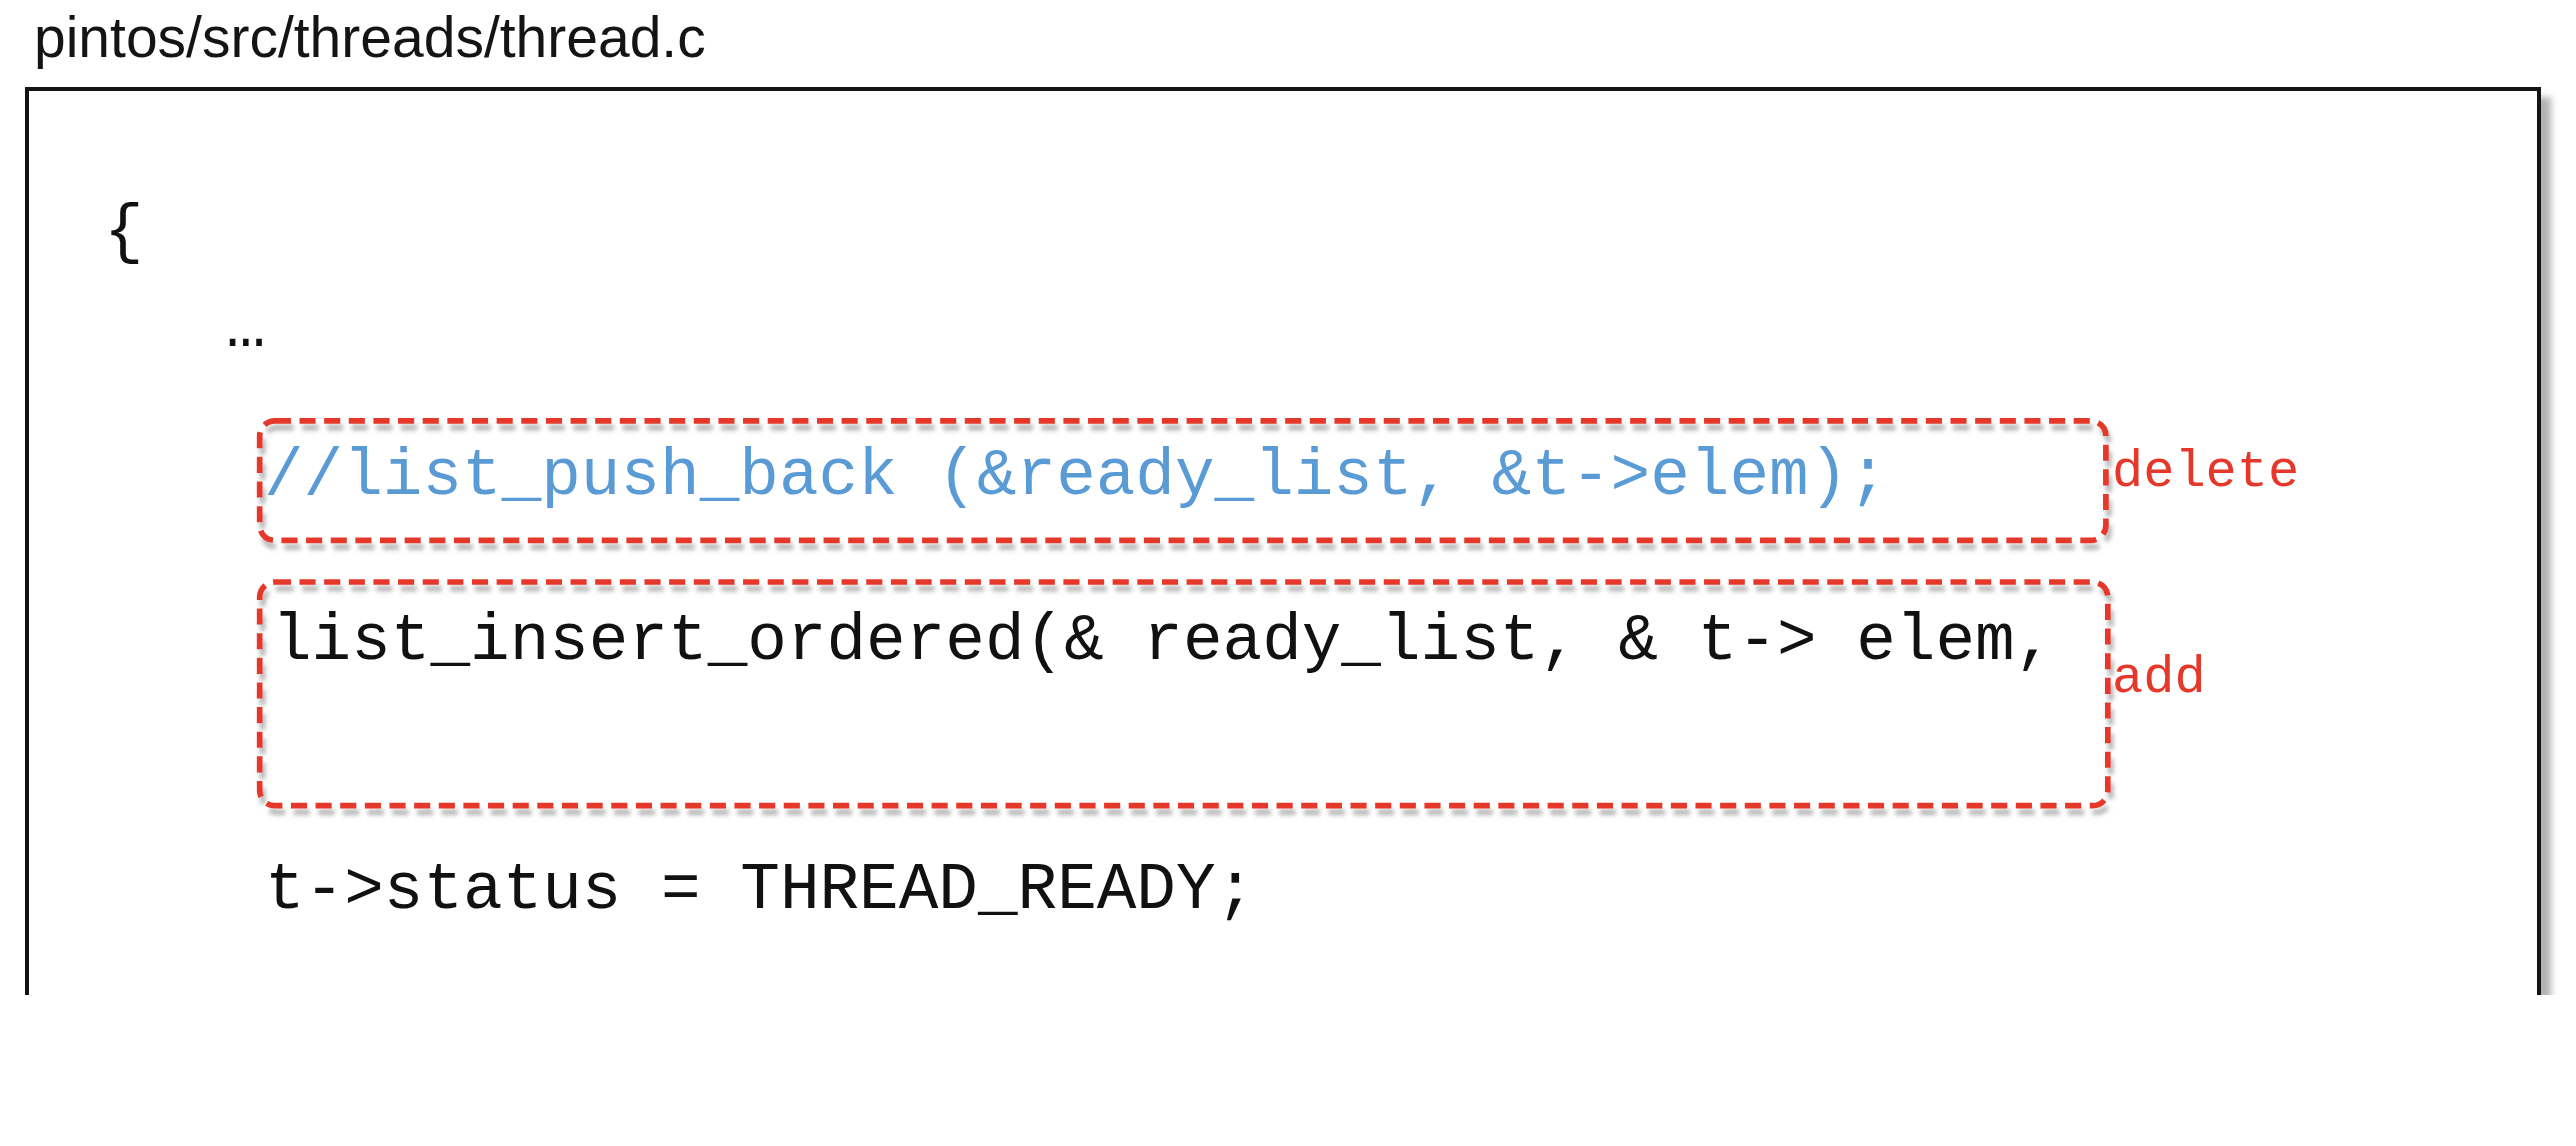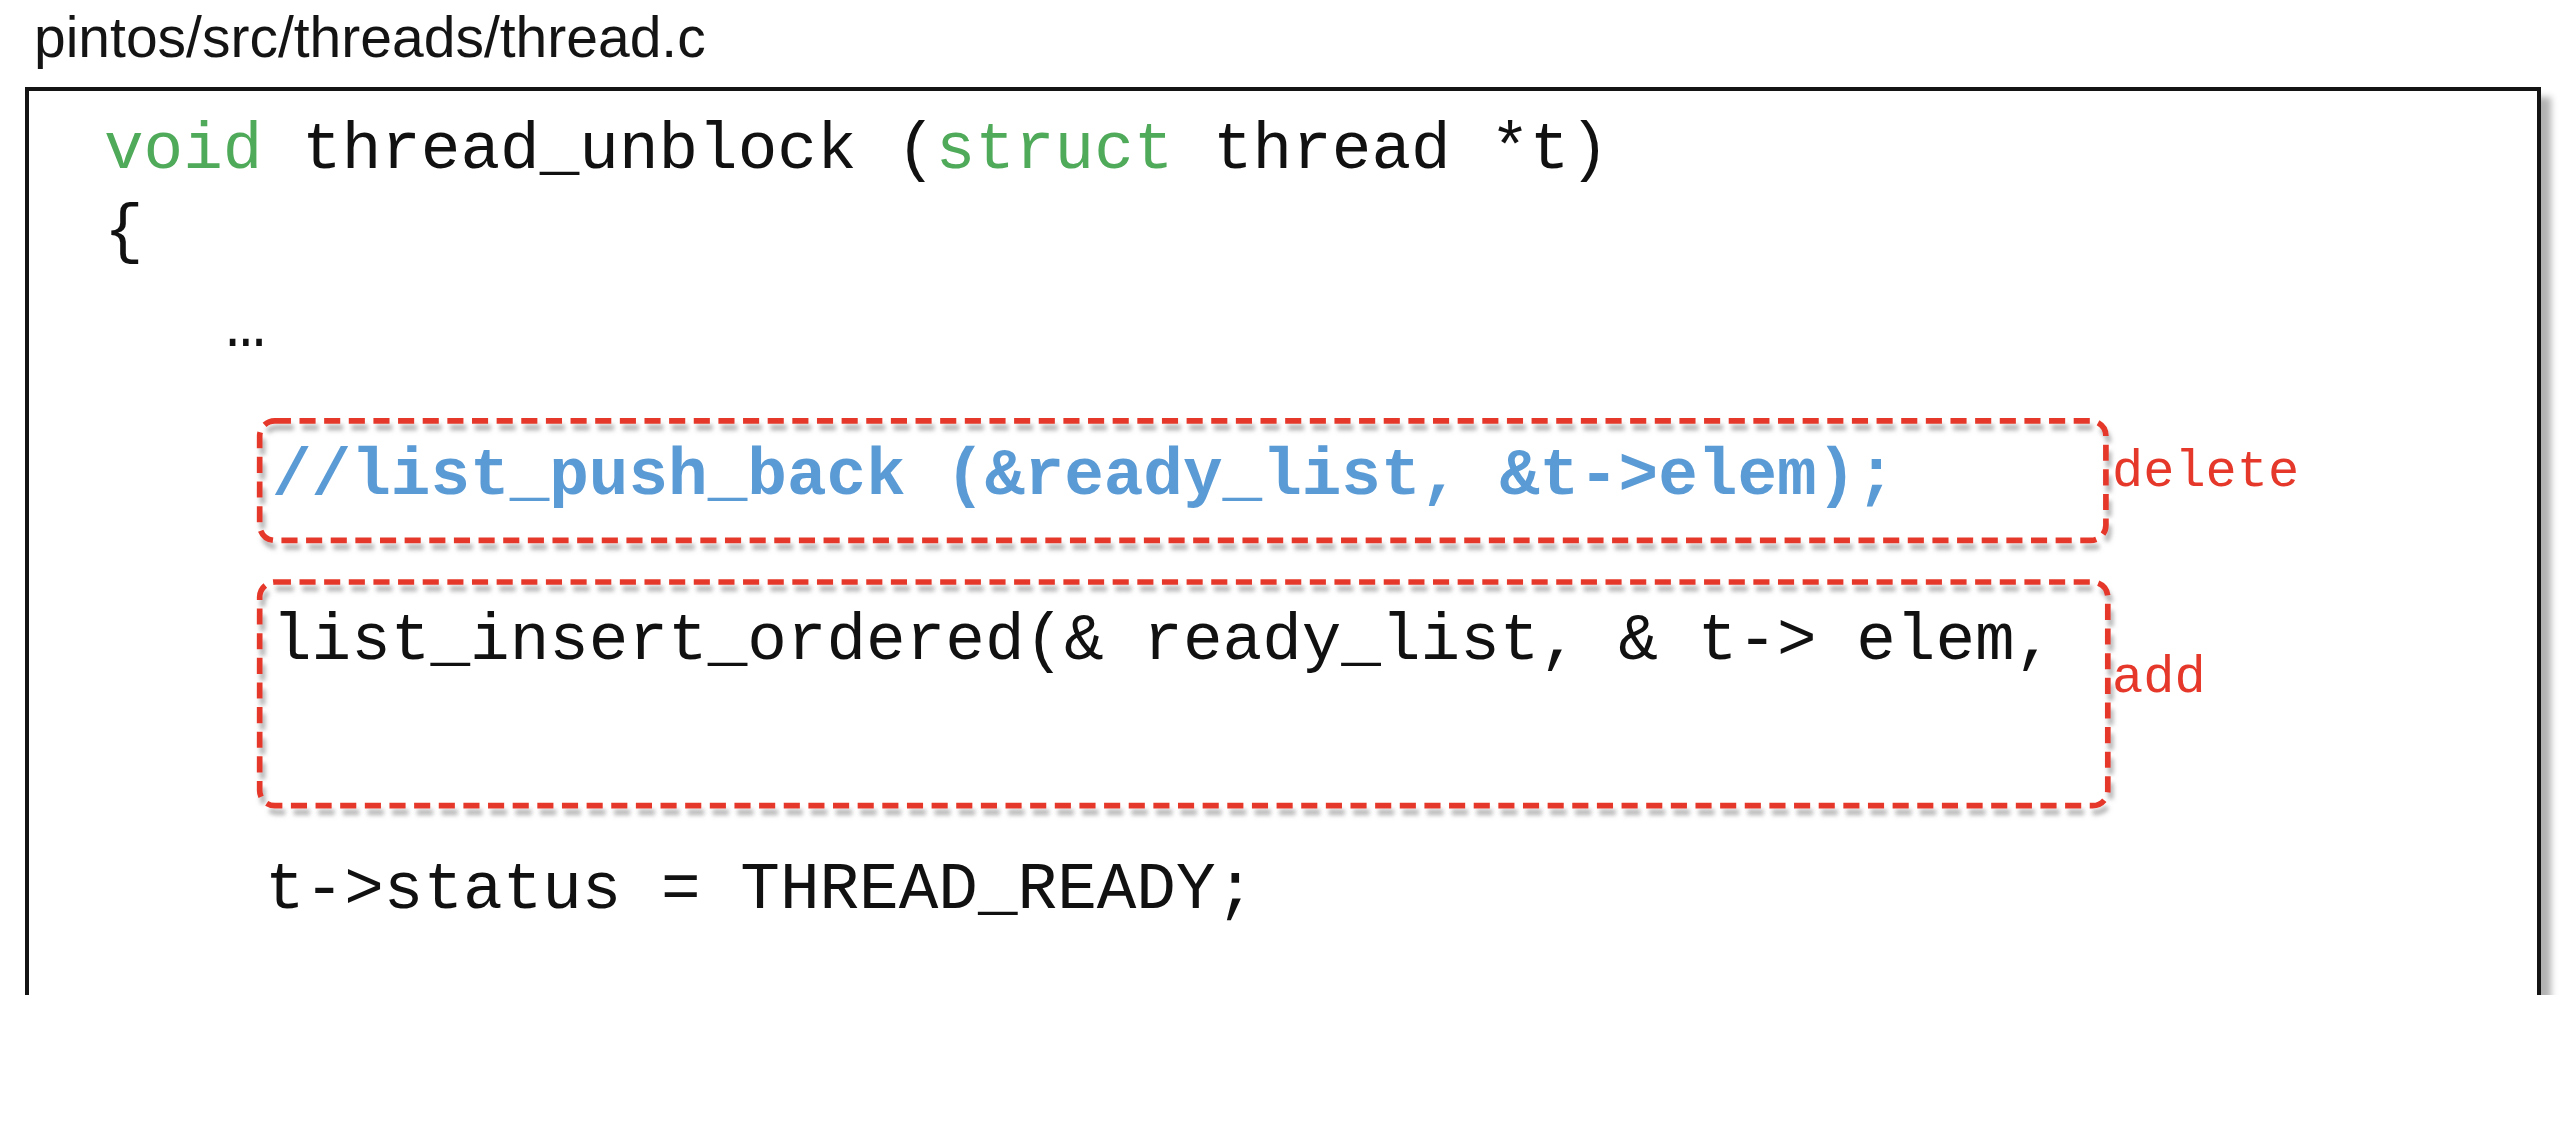--- a/index.html
+++ b/index.html
@@ -79,27 +79,26 @@
   <svg class="overlay" viewBox="0 0 2718 1210" xmlns="http://www.w3.org/2000/svg">
     <defs>
       <filter id="dash-shadow" x="-20%" y="-20%" width="140%" height="140%">
         <feDropShadow dx="3" dy="7" stdDeviation="2.5" flood-color="#7a7a7a" flood-opacity="0.55"></feDropShadow>
       </filter>
     </defs>
     <rect class="dashed-rect" x="274" y="444" width="1948" height="126" rx="16" stroke-dasharray="17 9" filter="url(#dash-shadow)"></rect>
     <rect class="dashed-rect" x="274" y="614" width="1950" height="236" rx="16" stroke-dasharray="17 9" filter="url(#dash-shadow)"></rect>
   </svg>
 
-  <div class="code-line" style="left:104px; top:118px;"><span class="kw">void</span><span> thread_unblock (</span><span class="kw">struct</span><span> thread *t)</span></div>
 
   <div class="code-line" style="left:104px; top:200px;">{</div>
 
   <div class="code-line" style="left:226px; top:296px;">…</div>
 
-  <div class="code-line comment" style="left:272px; top:444px;font-weight:bold;">//list_push_back (&amp;ready_list, &amp;t-&gt;elem);</div>
+  <div class="code-line comment" style="left:264px; top:444px;">//list_push_back (&amp;ready_list, &amp;t-&gt;elem);</div>
 
   <div class="annotation-label" style="left:2112px; top:447px;">delete</div>
 
   <div class="code-line" style="left:272px; top:609px;">list_insert_ordered(&amp; ready_list, &amp; t-&gt; elem,</div>
 
 
   <div class="annotation-label" style="left:2112px; top:621px;margin-top:32px;">add</div>
 
   <div class="code-line" style="left:265px; top:858px;">t-&gt;status = THREAD_READY;</div>
 

